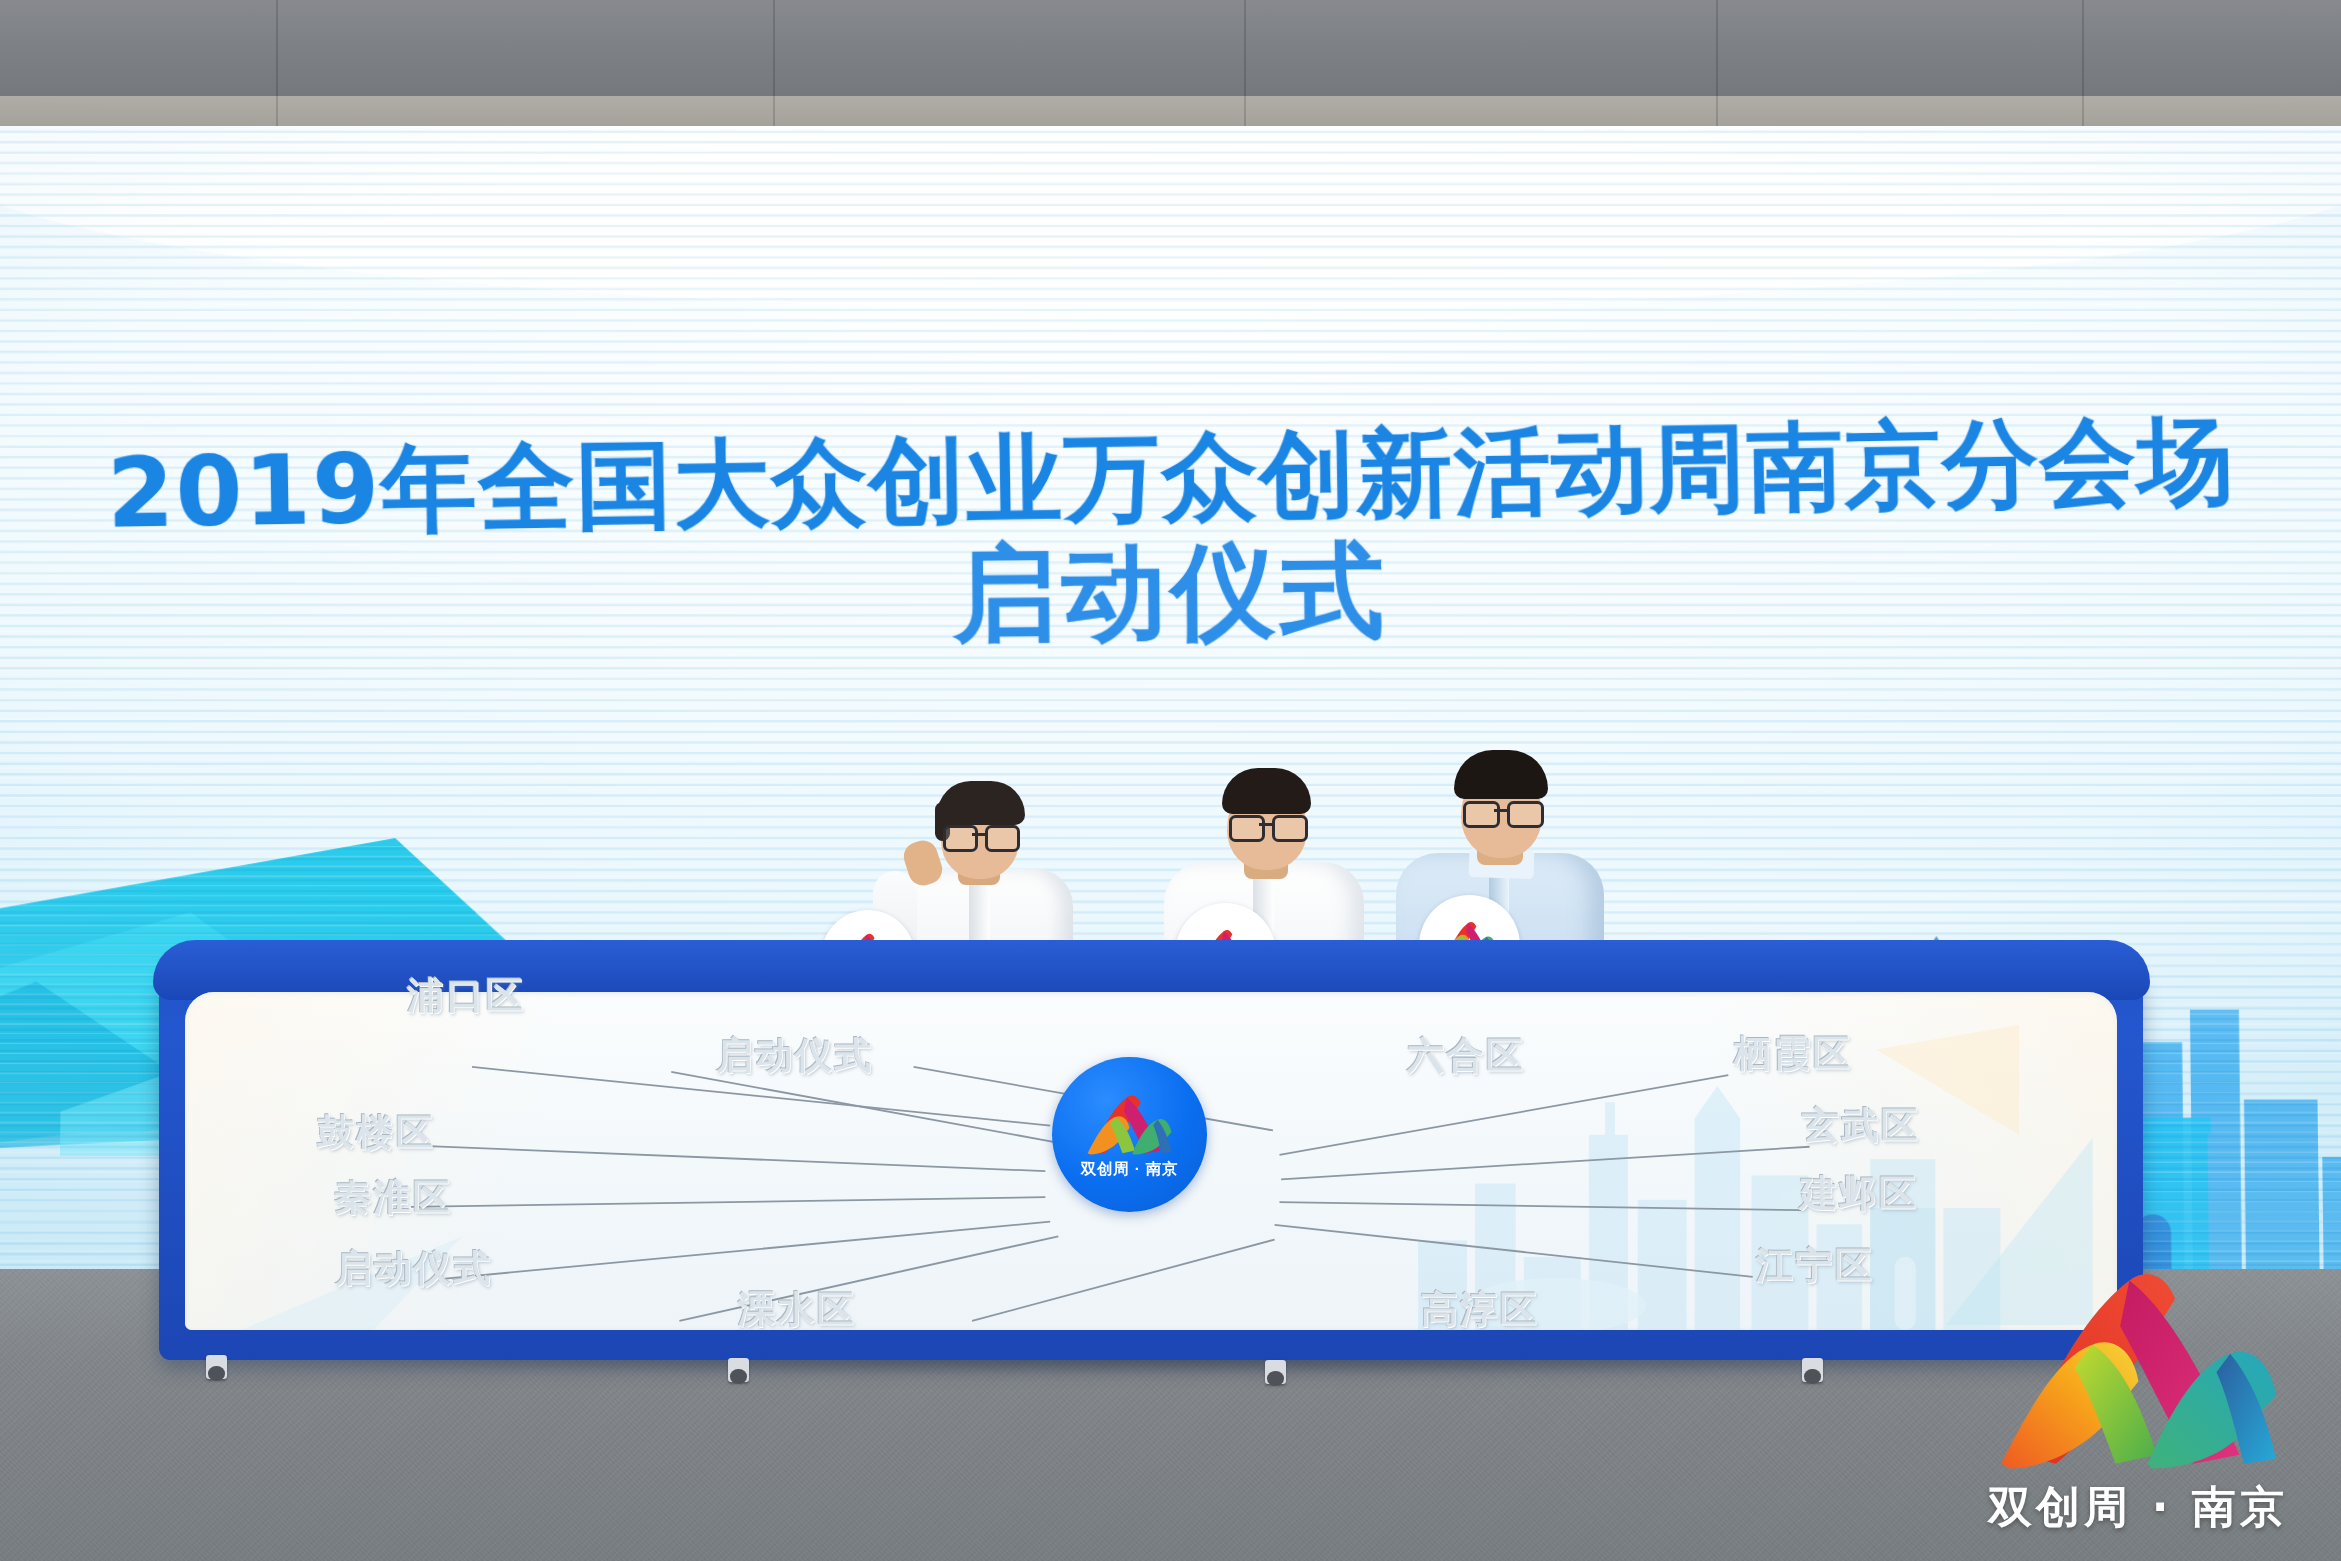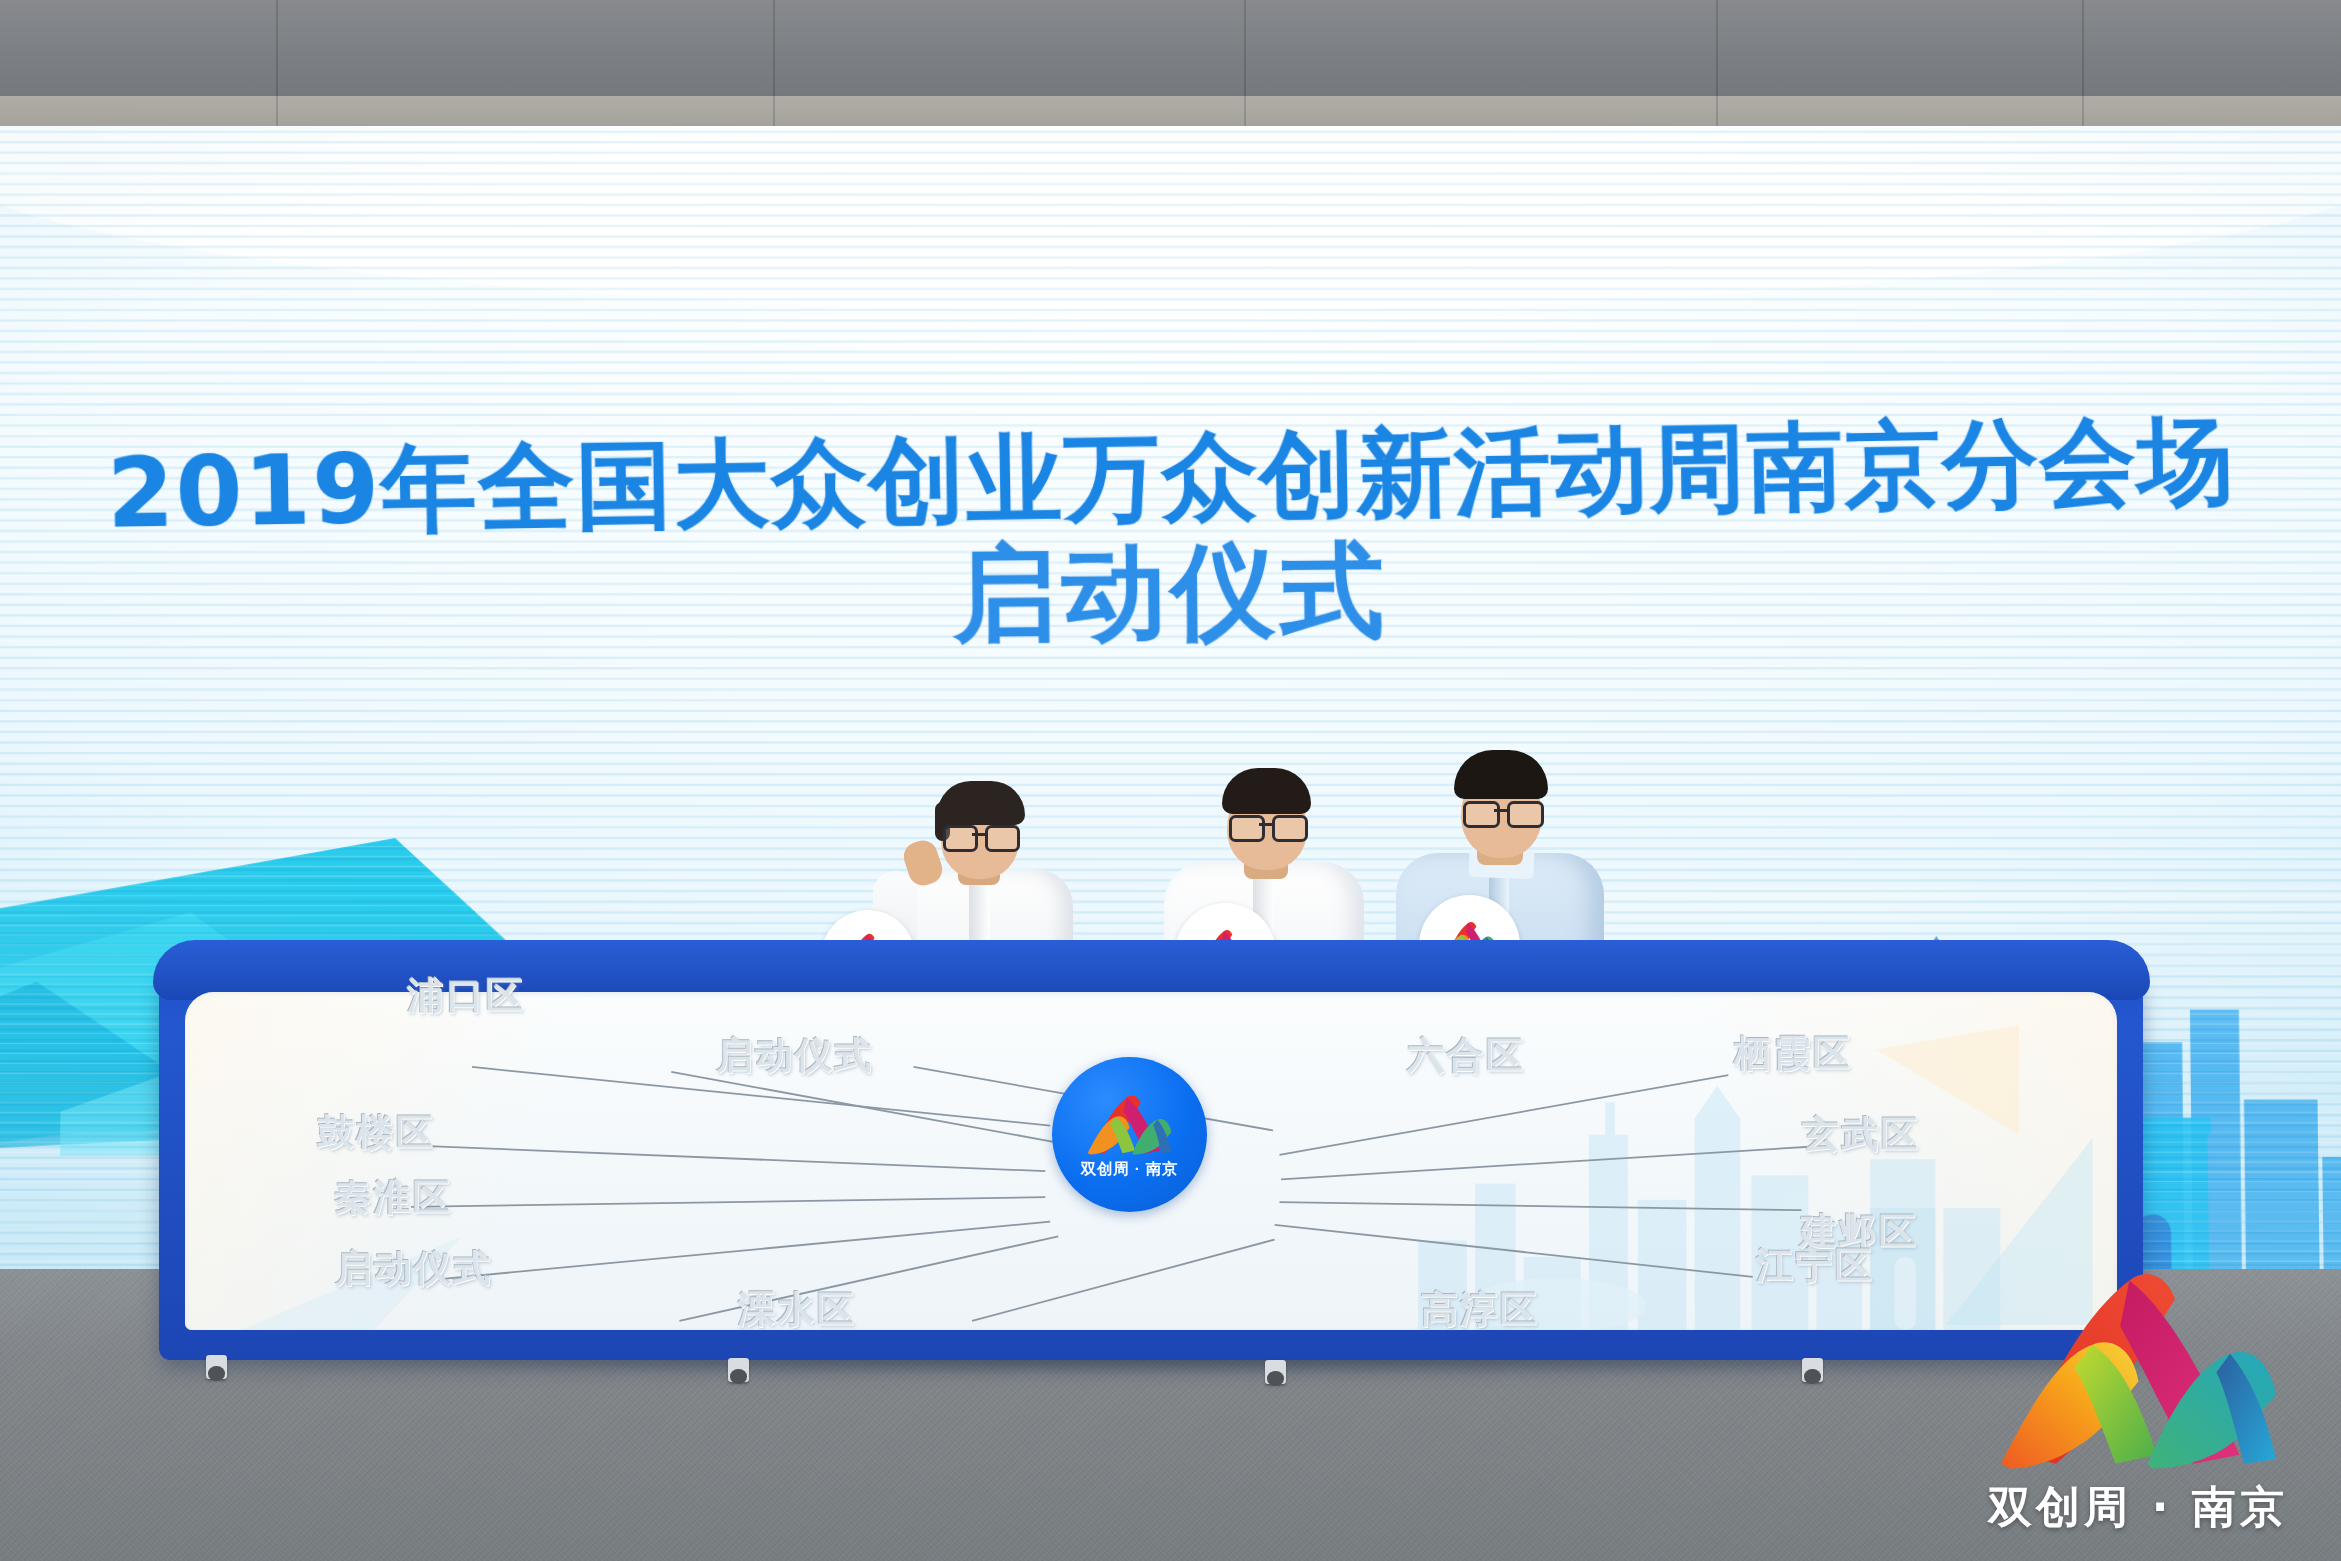--- a/index.html
+++ b/index.html
@@ -417,22 +417,22 @@
   <div class="lbl" style="left:334px;top:1173px;">秦淮区</div>
   <div class="lbl" style="left:335px;top:1244px;">启动仪式</div>
 
   <div class="lbl" style="left:716px;top:1031px;">启动仪式</div>
   <div class="lbl" style="left:738px;top:1285px;">溧水区</div>
 
   <div class="lbl" style="left:1407px;top:1031px;">六合区</div>
   <div class="lbl" style="left:1421px;top:1285px;">高淳区</div>
 
   <div class="lbl" style="left:1734px;top:1029px;">栖霞区</div>
-  <div class="lbl" style="left:1802px;top:1101px;margin-top:9px;">玄武区</div>
-  <div class="lbl" style="left:1800px;top:1169px;margin-top:38px;">建邺区</div>
+  <div class="lbl" style="left:1802px;top:1101px;">玄武区</div>
+  <div class="lbl" style="left:1800px;top:1169px;">建邺区</div>
   <div class="lbl" style="left:1756px;top:1241px;">江宁区</div>
 
   <div class="center-logo">
     <svg width="91" height="67" viewBox="0 0 64 48">
       <path d="M6 44 C14 24, 22 12, 30 6 C34 3, 38 5, 40 10 L30 26 C26 33, 20 41, 14 46 Z" fill="#e8312a"></path>
       <path d="M30 6 C38 12, 46 26, 54 44 L44 46 C38 36, 33 25, 28 16 Z" fill="#cf2070"></path>
       <path d="M2 46 C10 30, 16 22, 22 20 C27 18, 31 22, 32 28 L24 38 C19 43, 11 47, 4 47 Z" fill="#f29120"></path>
       <path d="M22 20 C28 24, 32 32, 36 44 L27 46 C24 38, 21 30, 18 25 Z" fill="#8cc63f"></path>
       <path d="M34 46 C40 32, 46 24, 52 22 C57 20, 61 25, 62 31 L54 40 C49 45, 41 47, 35 47 Z" fill="#3fae6e"></path>
       <path d="M52 22 C57 28, 60 36, 62 45 L55 46 C53 38, 51 30, 49 26 Z" fill="#2f6fb5"></path>

